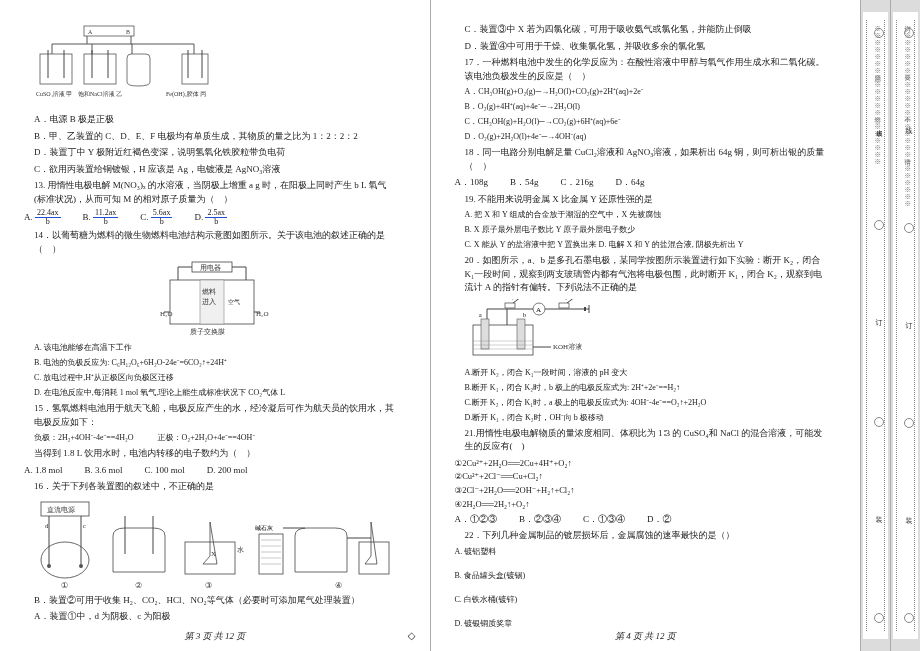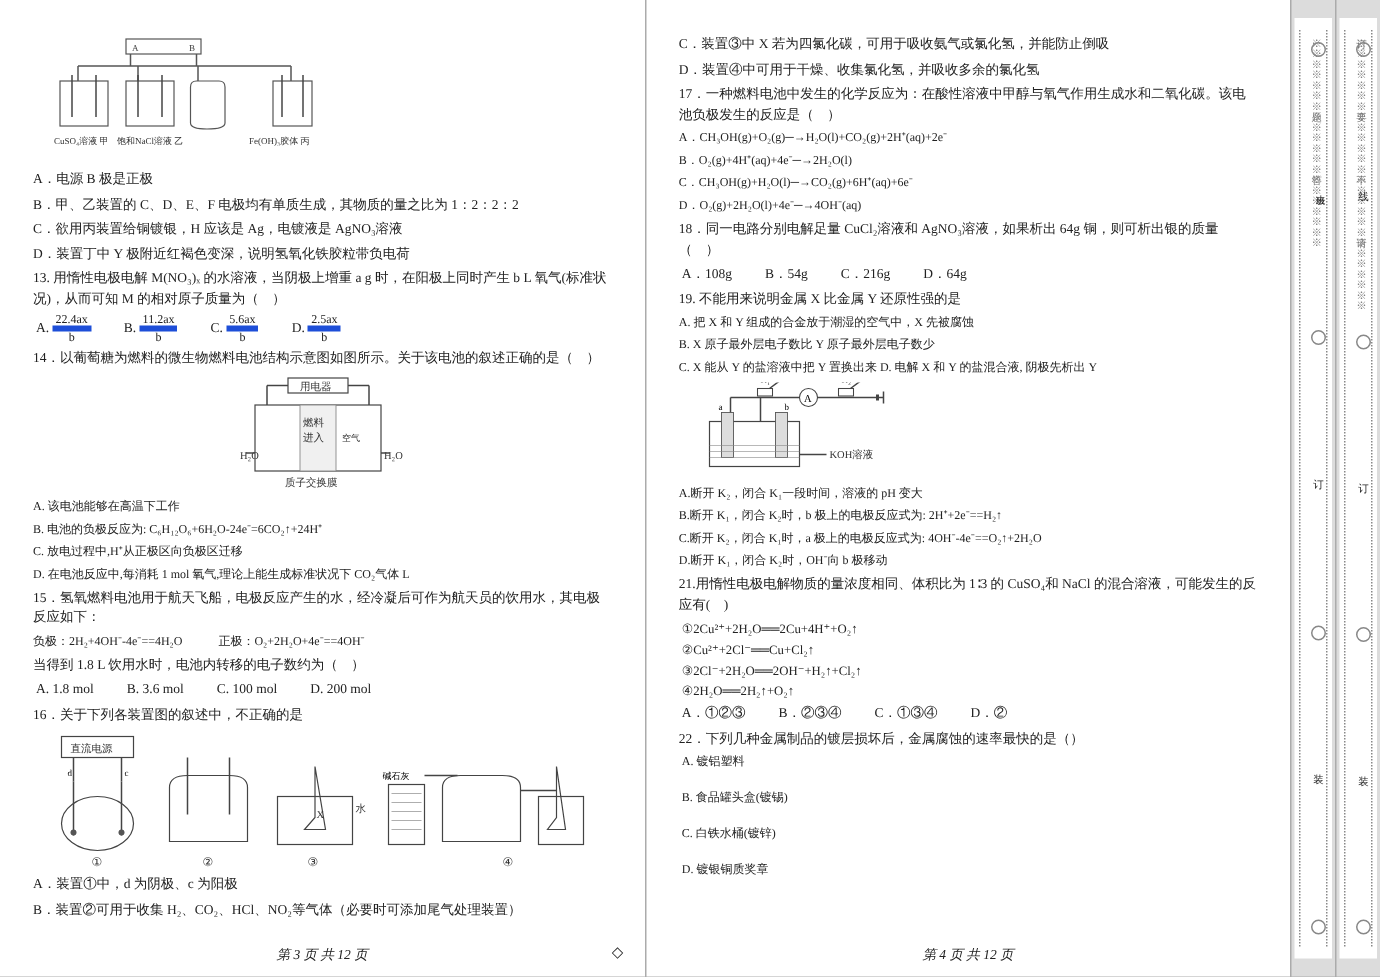--- a/index.html
+++ b/index.html
@@ -3,26 +3,26 @@
 <meta charset="utf-8">
 <style>
   * { margin: 0; padding: 0; box-sizing: border-box; }
   body { width: 920px; height: 651px; background: #ababab; font-family: "SimSun", serif; font-size: 9px; color: #222; display: flex; }
   .page { background: #fff; height: 651px; position: relative; padding: 20px 18px 30px 18px; overflow: hidden; line-height: 1.5; }
   .page3 { width: 430px; }
   .page4 { width: 430px; margin-left: 1px; }
   .stripe { width: 29px; height: 651px; background: #dcdcdc; margin-left: 1px; position: relative; }
   .stripe2 { width: 29px; height: 651px; background: #dcdcdc; margin-left: 1px; position: relative; }
   .figure { display: flex; align-items: center; justify-content: center; margin: 4px 0; }
-  .q { margin: 3px 4px; }
+  .q { margin: 3px 16px; }
   .opt-row { display: flex; gap: 22px; margin: 2px 0 2px 6px; }
   .footer { position: absolute; bottom: 8px; left: 0; right: 0; text-align: center; font-size: 9px; font-style: italic; }
   .sm { font-size: 8px; }
   .frac { display: inline-flex; flex-direction: column; align-items: center; vertical-align: middle; font-size: 8px; line-height: 1; }
-  .frac .n { border-bottom: 4px solid #1d4ed8; padding: 0 2px; }
+  .frac .n { border-bottom: 1px solid #1d4ed8; padding: 0 2px; }
   .rxn { margin: 1px 0 1px 6px; font-size: 8.5px; }
   .side-wrap { position:absolute; top:12px; bottom:12px; left:2px; right:2px; background:#fff; overflow:hidden; }
   .side-content { position:absolute; left:3px; right:3px; top:8px; bottom:8px; border-left:1px dotted #888; border-right:1px dotted #888; }
   .vtxt { writing-mode: vertical-rl; text-orientation: mixed; font-size:7px; color:#777; position:absolute; left:4px; top:0; bottom:0; line-height:1.6; white-space:nowrap; overflow:hidden;}
   .circ { display:inline-block; width:10px; height:10px; border:1px solid #888; border-radius:50%; margin:4px auto; }
   .circs { position:absolute; right:4px; top:12px; bottom:12px; display:flex; flex-direction:column; justify-content:space-between; align-items:center; }
   .svg-fig svg { display:block; }
 </style>
 </head>
 <body>
@@ -54,22 +54,22 @@
       <line x1="156" y1="26" x2="156" y2="54" stroke="#444"></line>
         <line x1="170" y1="26" x2="170" y2="54" stroke="#444"></line>
       <text x="4" y="72" font-size="6" fill="#333">CuSO₄溶液 甲</text>
       <text x="46" y="72" font-size="6" fill="#333">饱和NaCl溶液 乙</text>
       <text x="134" y="72" font-size="6" fill="#333">Fe(OH)₃胶体 丙</text>
     </svg>
   </div>
 
   <div class="q">A．电源 B 极是正极</div>
   <div class="q">B．甲、乙装置的 C、D、E、F 电极均有单质生成，其物质的量之比为 1：2：2：2</div>
+  <div class="q">D．装置丁中 Y 极附近红褐色变深，说明氢氧化铁胶粒带负电荷</div>
   <div class="q">C．欲用丙装置给铜镀银，H 应该是 Ag，电镀液是 AgNO₃溶液</div>
-  <div class="q">D．装置丁中 Y 极附近红褐色变深，说明氢氧化铁胶粒带负电荷</div>
 
   <div class="q">13. 用惰性电极电解 M(NO₃)ₓ 的水溶液，当阴极上增重 a g 时，在阳极上同时产生 b L 氧气(标准状况)，从而可知 M 的相对原子质量为（　）</div>
   <div class="opt-row">
     <span><span>A.</span>
       <span class="frac">
           <span class="n">22.4ax</span>
           <span>b</span>
         </span></span>
     <span><span>B.</span>
       <span class="frac">
@@ -162,22 +162,22 @@
       <text x="220" y="32" font-size="6">碱石灰</text>
       <path d="M 260 74 L 260 38 Q 260 30 272 30 L 300 30 Q 312 30 312 38 L 312 74 Z" fill="#fff" stroke="#444" stroke-width="0.8"></path>
       <rect x="324" y="44" width="30" height="32" fill="#fff" stroke="#444" stroke-width="0.8"></rect>
       <path d="M 336 24 L 336 58 L 330 66 L 342 66 Z" fill="none" stroke="#444" stroke-width="0.8"></path>
       <line x1="248" y1="30" x2="270" y2="30" stroke="#444"></line>
         <line x1="312" y1="40" x2="336" y2="40" stroke="#444"></line>
       <text x="300" y="90" font-size="8" fill="#333">④</text>
     </svg>
   </div>
 
+  <div class="q">B．装置②可用于收集 H₂、CO₂、HCl、NO₂等气体（必要时可添加尾气处理装置）</div>
   <div class="q">A．装置①中，d 为阴极、c 为阳极</div>
-  <div class="q">B．装置②可用于收集 H₂、CO₂、HCl、NO₂等气体（必要时可添加尾气处理装置）</div>
 
   <div class="footer">第 3 页  共 12 页</div>
   <div style="position:absolute; bottom:8px; right:14px; font-size:10px;">◇</div>
 </div>
 
 <div class="page page4">
   <div class="q">C．装置③中 X 若为四氯化碳，可用于吸收氨气或氯化氢，并能防止倒吸</div>
   <div class="q">D．装置④中可用于干燥、收集氯化氢，并吸收多余的氯化氢</div>
 
   <div class="q">17．一种燃料电池中发生的化学反应为：在酸性溶液中甲醇与氧气作用生成水和二氧化碳。该电池负极发生的反应是（　）</div>
@@ -192,20 +192,21 @@
     <span>B．54g</span>
     <span>C．216g</span>
     <span>D．64g</span>
   </div>
 
   <div class="q">19. 不能用来说明金属 X 比金属 Y 还原性强的是</div>
   <div class="q sm">A. 把 X 和 Y 组成的合金放于潮湿的空气中，X 先被腐蚀</div>
   <div class="q sm">B. X 原子最外层电子数比 Y 原子最外层电子数少</div>
   <div class="q sm">C. X 能从 Y 的盐溶液中把 Y 置换出来   D. 电解 X 和 Y 的盐混合液, 阴极先析出 Y</div>
 
+  <div class="q">20．如图所示，a、b 是多孔石墨电极，某同学按图所示装置进行如下实验：断开 K₂，闭合 K₁一段时间，观察到两支玻璃管内都有气泡将电极包围，此时断开 K₁，闭合 K₂，观察到电流计 A 的指针有偏转。下列说法不正确的是</div>
 
   <div class="figure svg-fig" style="justify-content:flex-start; margin-left:10px;">
     <svg width="170" height="64" viewBox="0 0 170 64">
       <line x1="28" y1="10" x2="130" y2="10" stroke="#444"></line>
       <rect x="46" y="4" width="10" height="5" fill="#fff" stroke="#444" stroke-width="0.7"></rect>
       <line x1="54" y1="4" x2="62" y2="-2" stroke="#444"></line>
         <text x="48" y="0" font-size="6">K₁</text>
       <circle cx="80" cy="10" r="6" fill="#fff" stroke="#444" stroke-width="0.7"></circle>
         <text x="77" y="13" font-size="7">A</text>
       <rect x="100" y="4" width="10" height="5" fill="#fff" stroke="#444" stroke-width="0.7"></rect>

